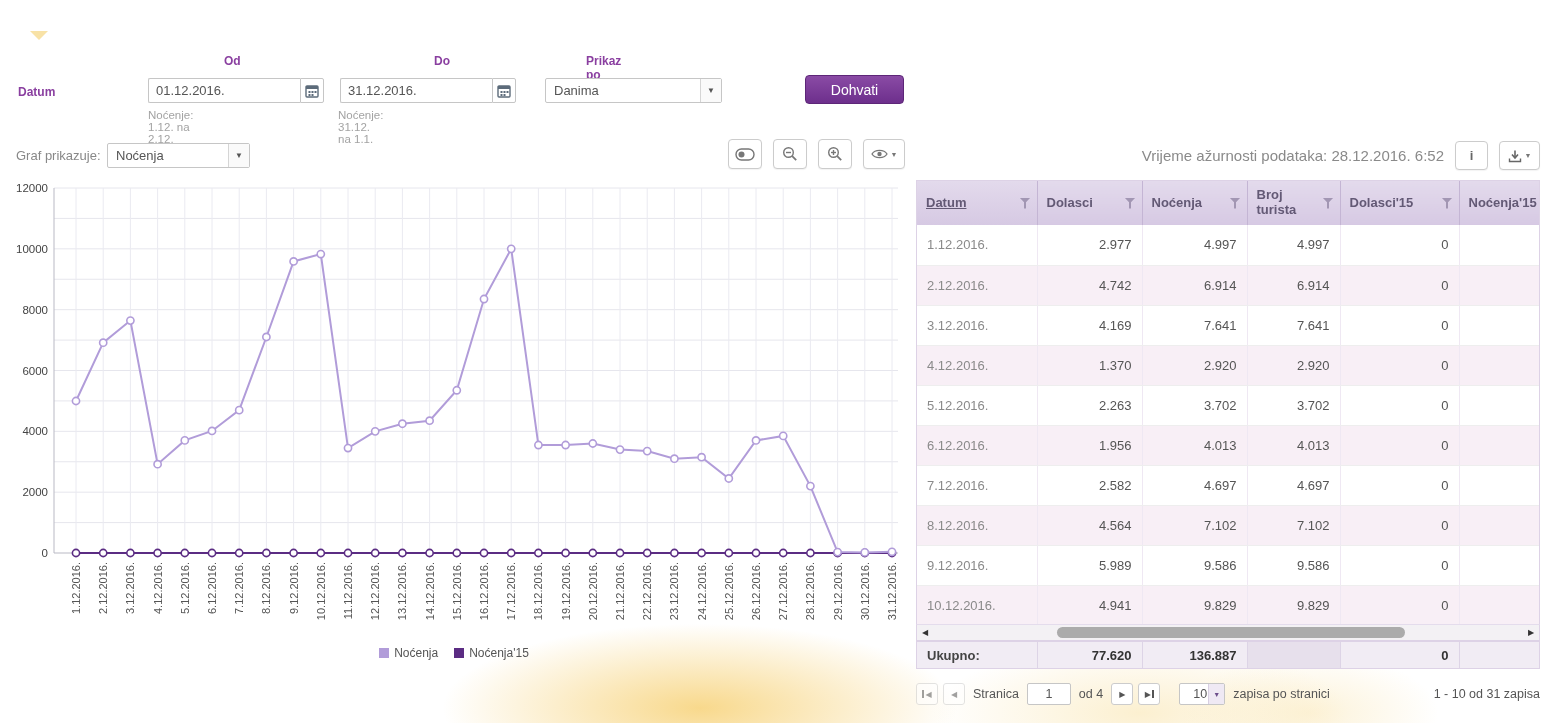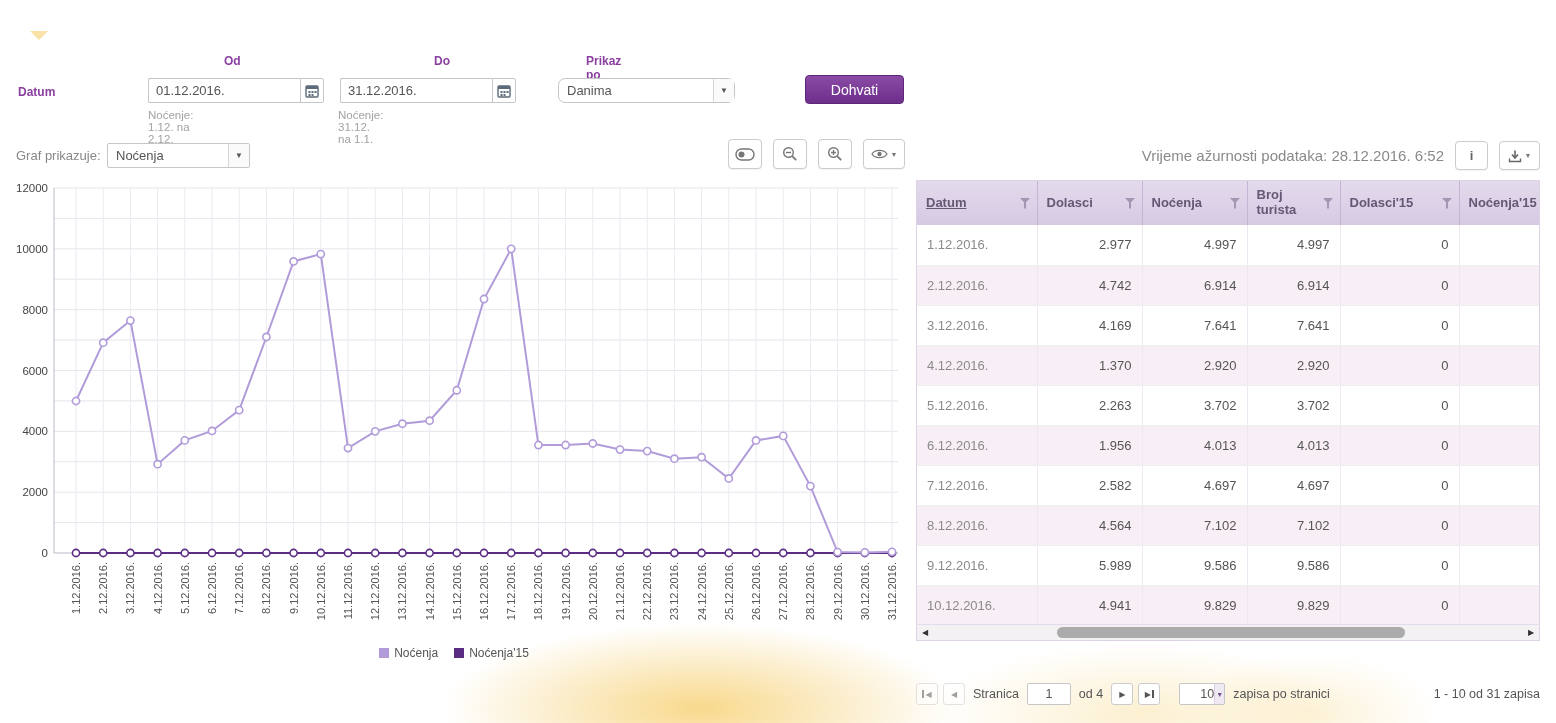--- a/index.html
+++ b/index.html
@@ -92,21 +92,21 @@
   .pager { position:absolute; top:545px; left:0; width:624px; height:24px; font-size:12.5px; color:#555; }
   .pg-left { position:absolute; left:0; top:0; display:flex; align-items:center; gap:5px; }
   .pgbtn { width:22px; height:22px; border:1px solid #ccc; border-radius:3px; background:#fff;
            display:flex; align-items:center; justify-content:center; gap:1px; color:#555; font-size:8px; cursor:pointer; }
   .pgbtn .vbar { width:2px; height:8px; background:#555; }
   .pgbtn.dim { opacity:.55; }
   .pg-input { width:44px; height:22px; border:1px solid #c6c6c6; border-radius:2px; text-align:center;
               font-size:12.5px; color:#555; font-family:"Liberation Sans", sans-serif; outline:none; }
   .pg-size { width:46px; height:22px; border:1px solid #c6c6c6; border-radius:2px; background:#fff;
              display:flex; align-items:center; justify-content:space-between; cursor:pointer; margin-left:14px; }
-  .pg-size .v { padding-left:20px; font-size:12.5px; color:#555; }
+  .pg-size .v { padding-left:13px; font-size:12.5px; color:#555; }
   .pg-size .a { width:16px; height:100%; display:flex; align-items:center; justify-content:center;
                 font-size:7px; color:#6d4f8c; background:#efe9f4; border-left:1px solid #d8cfe2; }
   .pg-range { position:absolute; right:0; top:4px; font-size:12.5px; color:#555; }
   .pg-word { margin:0 3px; }
 </style>
 </head>
 <body>
 
 <div class="page">
 
@@ -147,21 +147,21 @@
             <rect x="3.5" y="7" width="2" height="2" fill="#5c6b7a"></rect>
             <rect x="6.5" y="7" width="2" height="2" fill="#5c6b7a"></rect>
             <rect x="9.5" y="7" width="2" height="2" fill="#5c6b7a"></rect>
             <rect x="3.5" y="10" width="2" height="2" fill="#5c6b7a"></rect>
             <rect x="6.5" y="10" width="2" height="2" fill="#5c6b7a"></rect>
           </svg>
       </span>
     </div>
     <span class="hint" style="left:338px; top:109px;">Noćenje: 31.12. na 1.1.</span>
 
-    <div class="selectbox" style="left:558px; top:78px; width:177px;border-radius:7px;">
+    <div class="selectbox" style="left:545px; top:78px; width:177px;">
       <span class="sel-val">Danima</span>
       <span class="sel-arrow">▼</span>
     </div>
 
     <button class="dohvati">Dohvati</button>
   </div>
 
   <div class="chart-panel">
     <span class="graf-label">Graf prikazuje:</span>
     <div class="selectbox" style="left:99px; top:5px; width:143px; position:absolute;">
@@ -507,20 +507,42 @@
     </div>
 
     <div class="hscroll">
       <span class="hs-arrow">◀</span>
       <div class="hs-track">
         <div class="hs-thumb"></div>
       </div>
       <span class="hs-arrow">▶</span>
     </div>
 
+    <div class="totals-wrap">
+      <table class="totals">
+        <colgroup>
+            <col style="width:120px">
+            <col style="width:105px">
+            <col style="width:105px">
+            <col style="width:93px">
+            <col style="width:119px">
+            <col style="width:82px">
+          </colgroup>
+        <tbody>
+            <tr id="totals-row">
+              <td class="tot-label">Ukupno:</td>
+              <td class="num">77.620</td>
+              <td class="num">136.887</td>
+              <td class="num shaded"></td>
+              <td class="num">0</td>
+              <td class="num"></td>
+            </tr>
+          </tbody>
+      </table>
+    </div>
 
     <div class="pager">
       <div class="pg-left">
         <div class="pgbtn dim"><span class="vbar"></span>◀</div>
         <div class="pgbtn dim">◀</div>
         <span class="pg-word">Stranica</span>
         <input class="pg-input" value="1" style="">
         <span class="pg-word">od 4</span>
         <div class="pgbtn">▶</div>
         <div class="pgbtn">▶<span class="vbar"></span></div>

